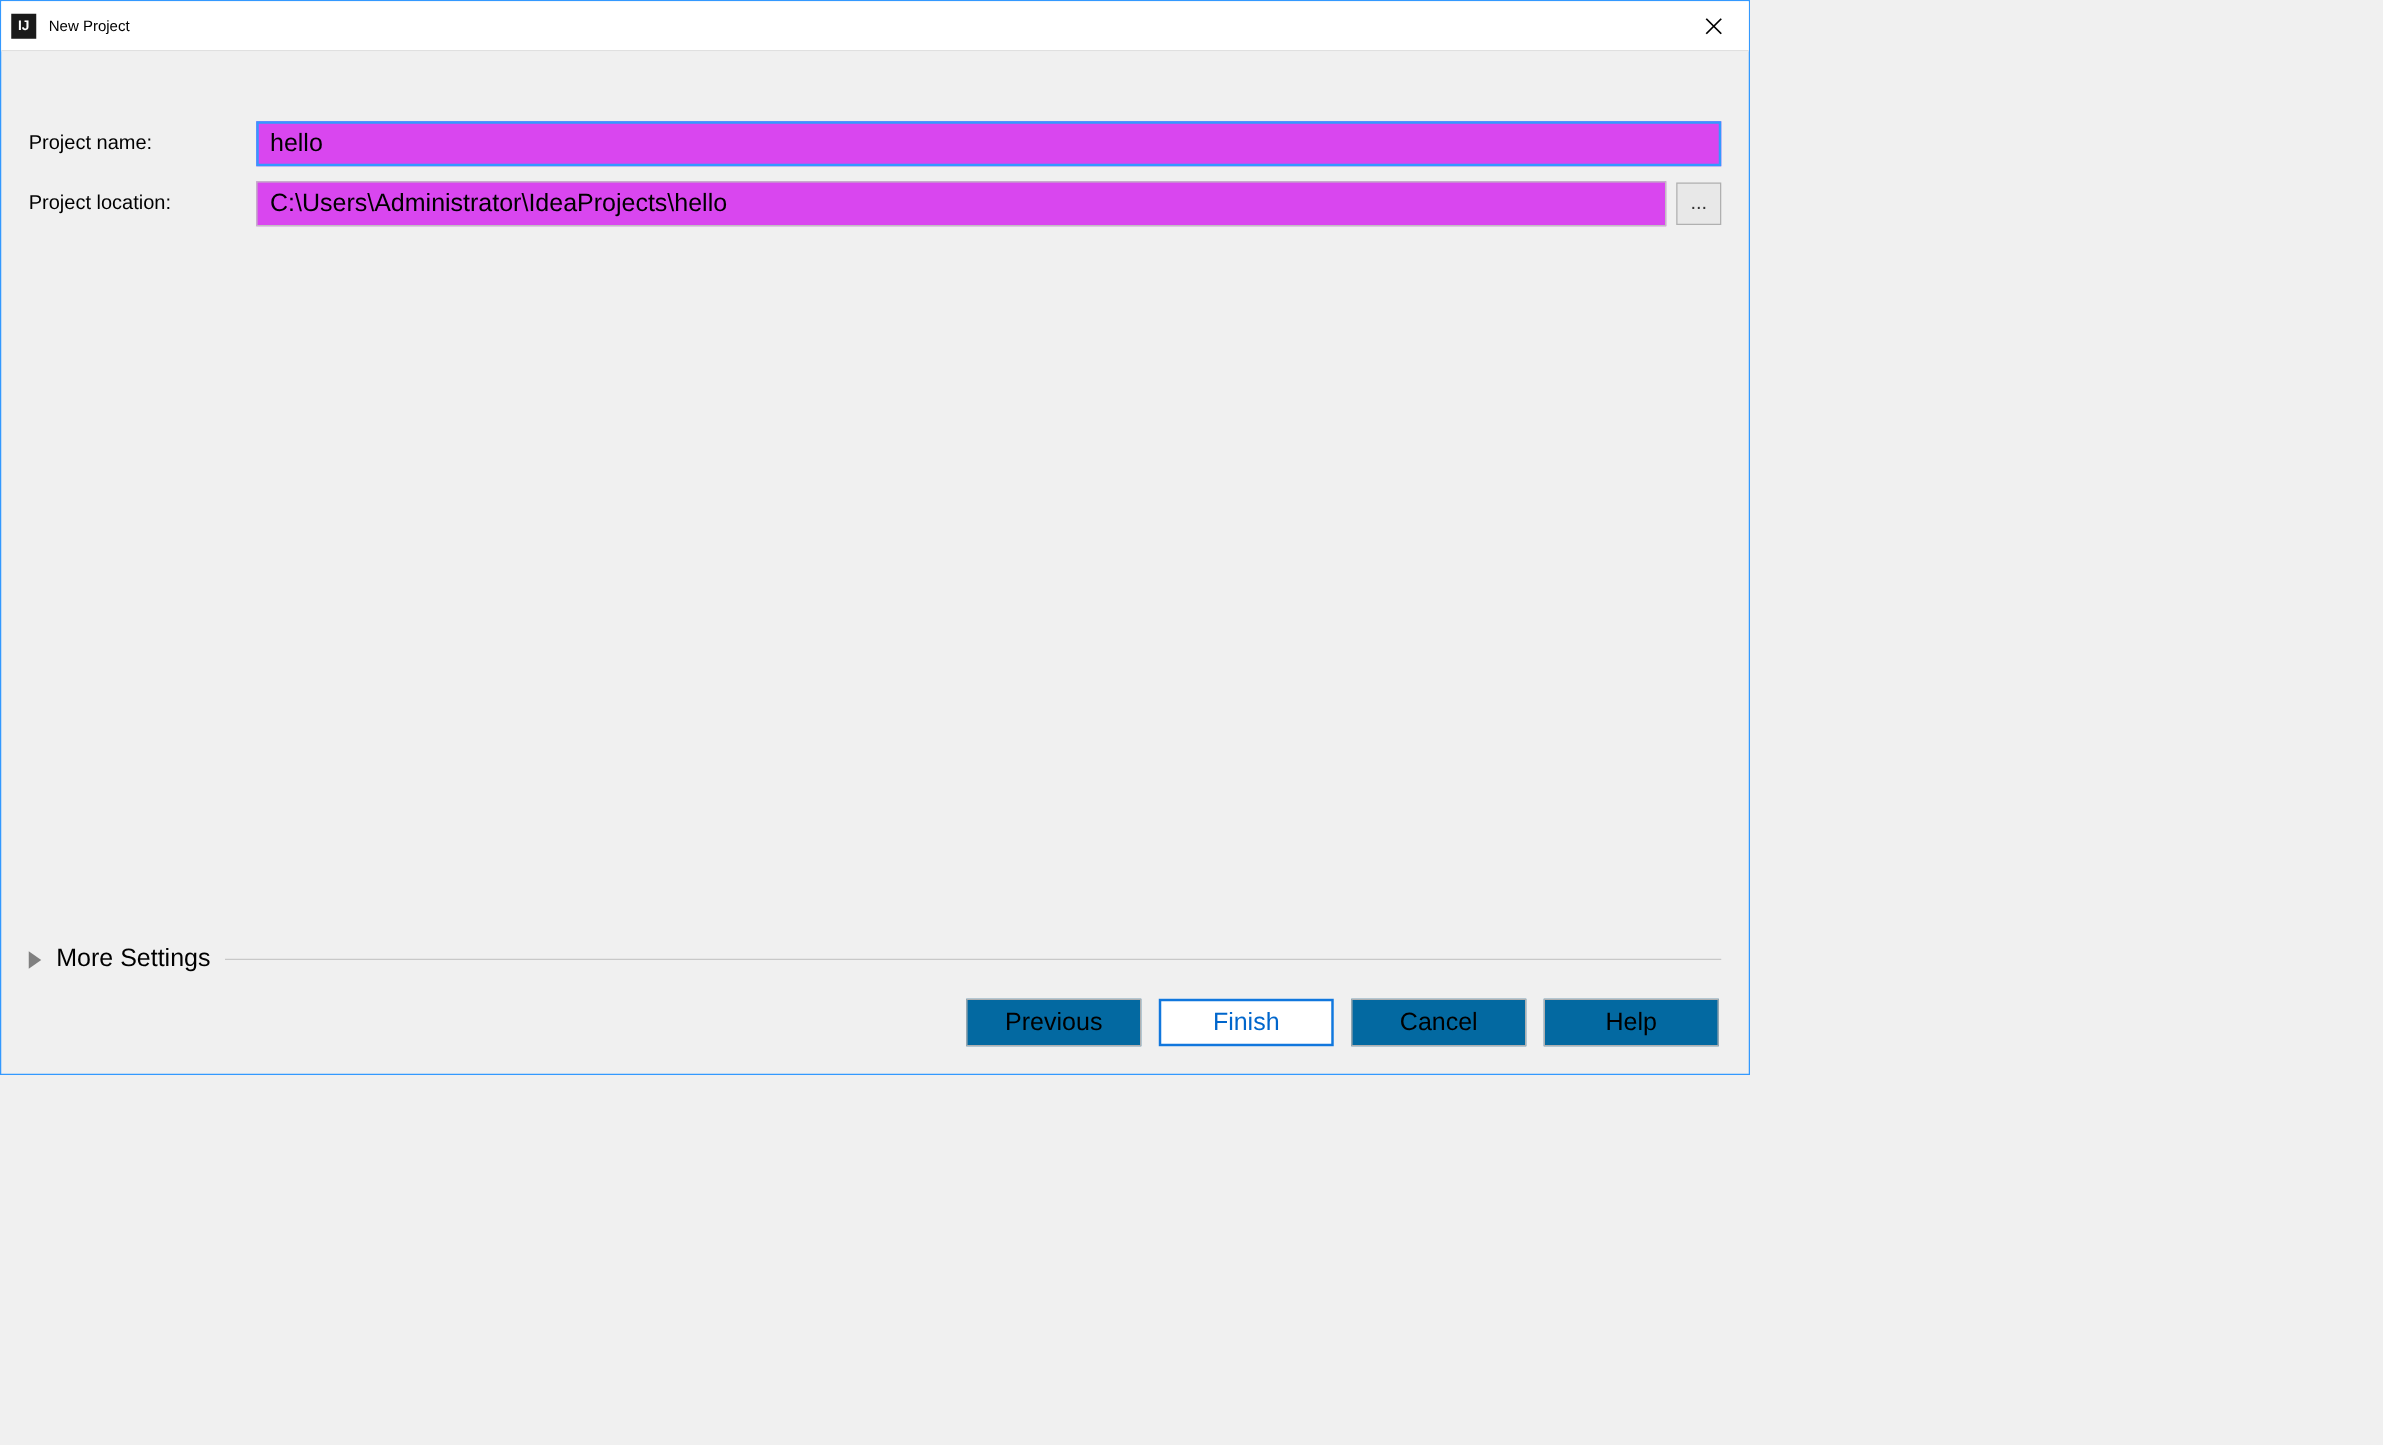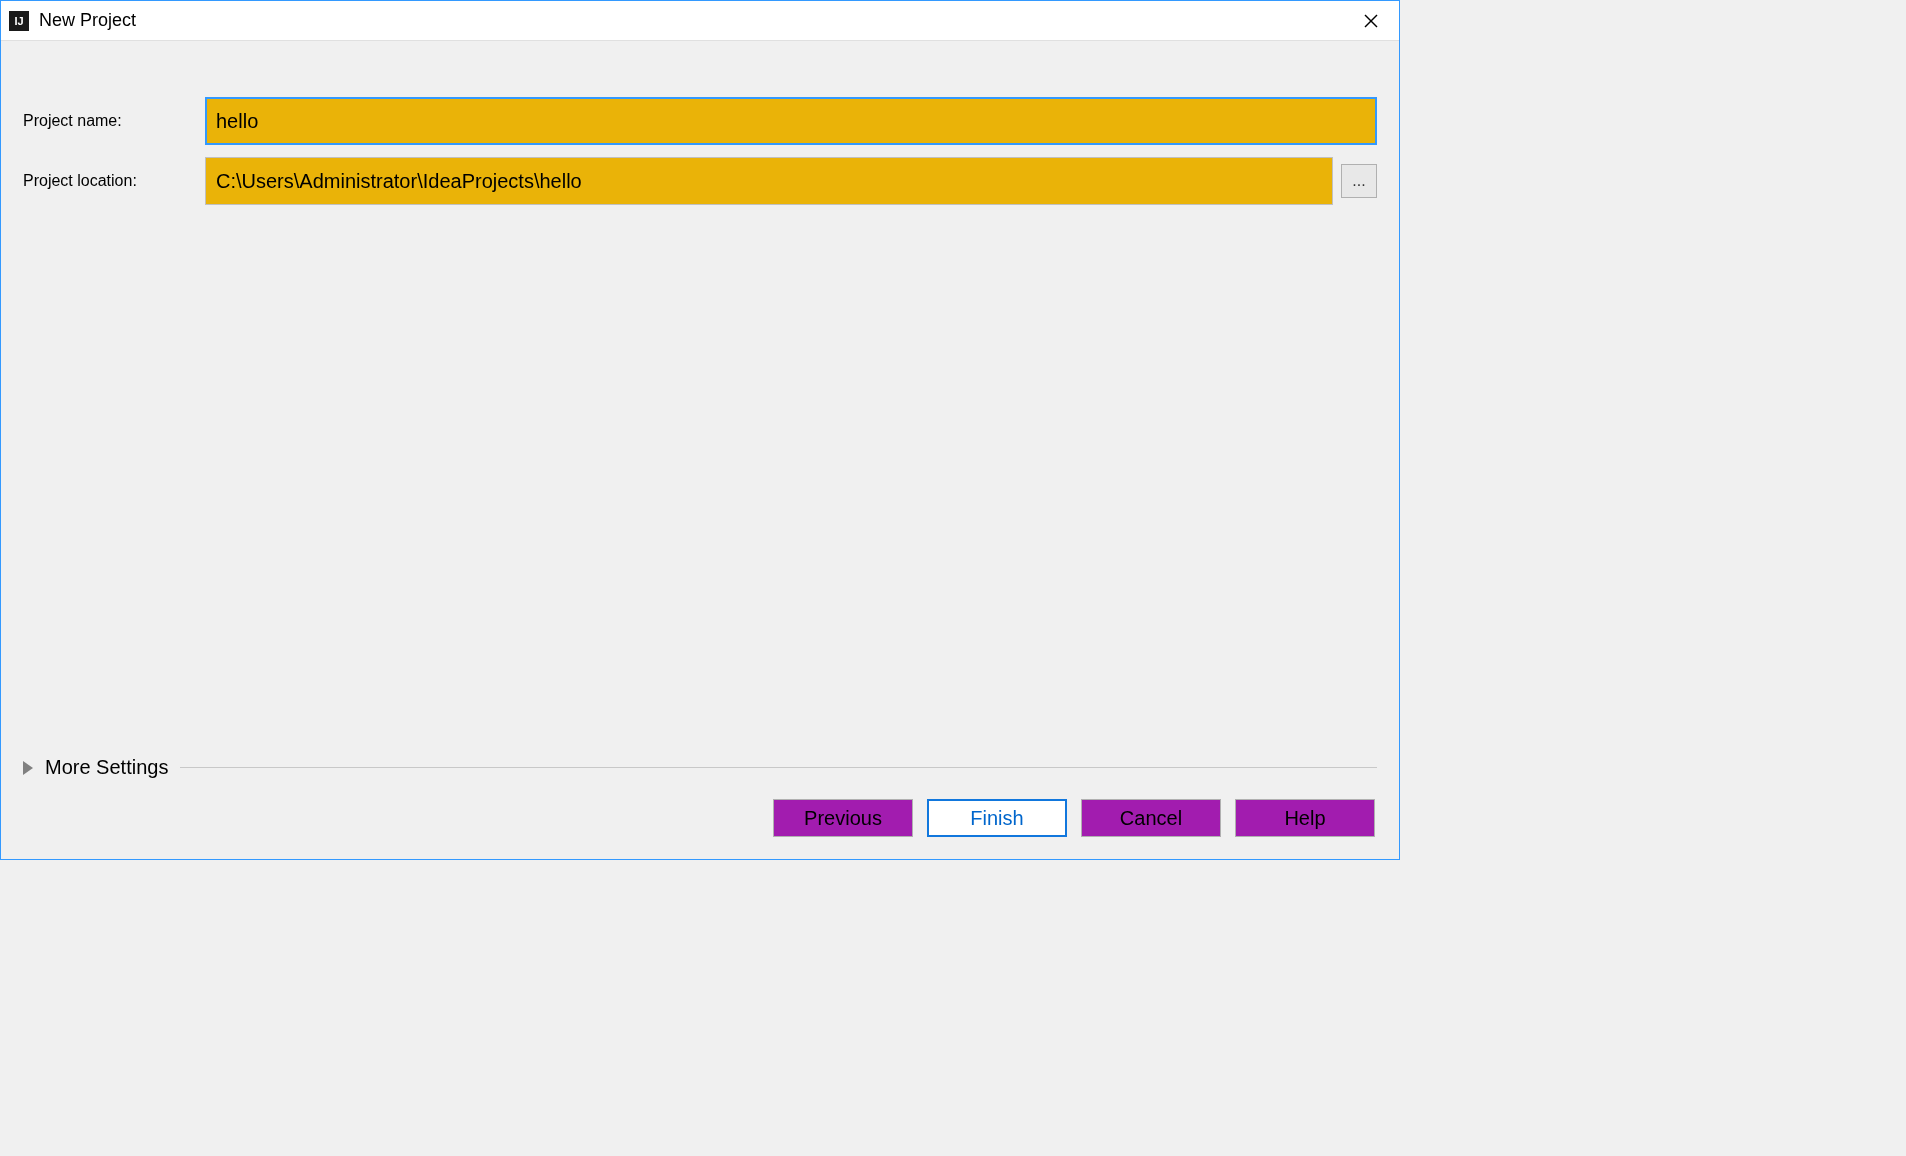--- a/index.html
+++ b/index.html
@@ -44,21 +44,21 @@
       margin-right: 10px;
     }
     .app-icon-inner {
       font-size: 11px;
       color: #fff;
       font-weight: bold;
       font-family: Arial, sans-serif;
     }
     .title-text {
       flex: 1;
-      font-size: 18px;
+      font-size: 12px;
       color: #000;
     }
     .close-btn {
       width: 40px;
       height: 40px;
       display: flex;
       align-items: center;
       justify-content: center;
       cursor: pointer;
       font-size: 18px;
@@ -79,23 +79,23 @@
       align-items: center;
       margin-bottom: 12px;
     }
     .form-label {
       width: 182px;
       font-size: 16px;
       color: #000;
     }
     .text-input {
       flex: 1;
-      height: 48px;
+      height: 36px;
       border: 1px solid #c0c0c0;
-      background: #eab308;
+      background: #d946ef;
       padding: 0 10px;
       font-size: 20px;
       font-family: inherit;
       outline: none;
     }
     .text-input.focused {
       border: 2px solid #3399ff;
       padding: 0 9px;
     }
     .browse-btn {
@@ -141,21 +141,21 @@
     .button-row {
       display: flex;
       justify-content: flex-end;
       gap: 14px;
       padding-bottom: 10px;
       padding-right: 2px;
     }
     .btn {
       min-width: 140px;
       height: 38px;
-      background: #a21caf;
+      background: #0369a1;
       border: 1px solid #b0b0b0;
       font-size: 20px;
       font-family: inherit;
       cursor: pointer;
       color: #000;
     }
     .btn.primary {
       background: #ffffff;
       border: 2px solid #1177dd;
       color: #0066cc;

